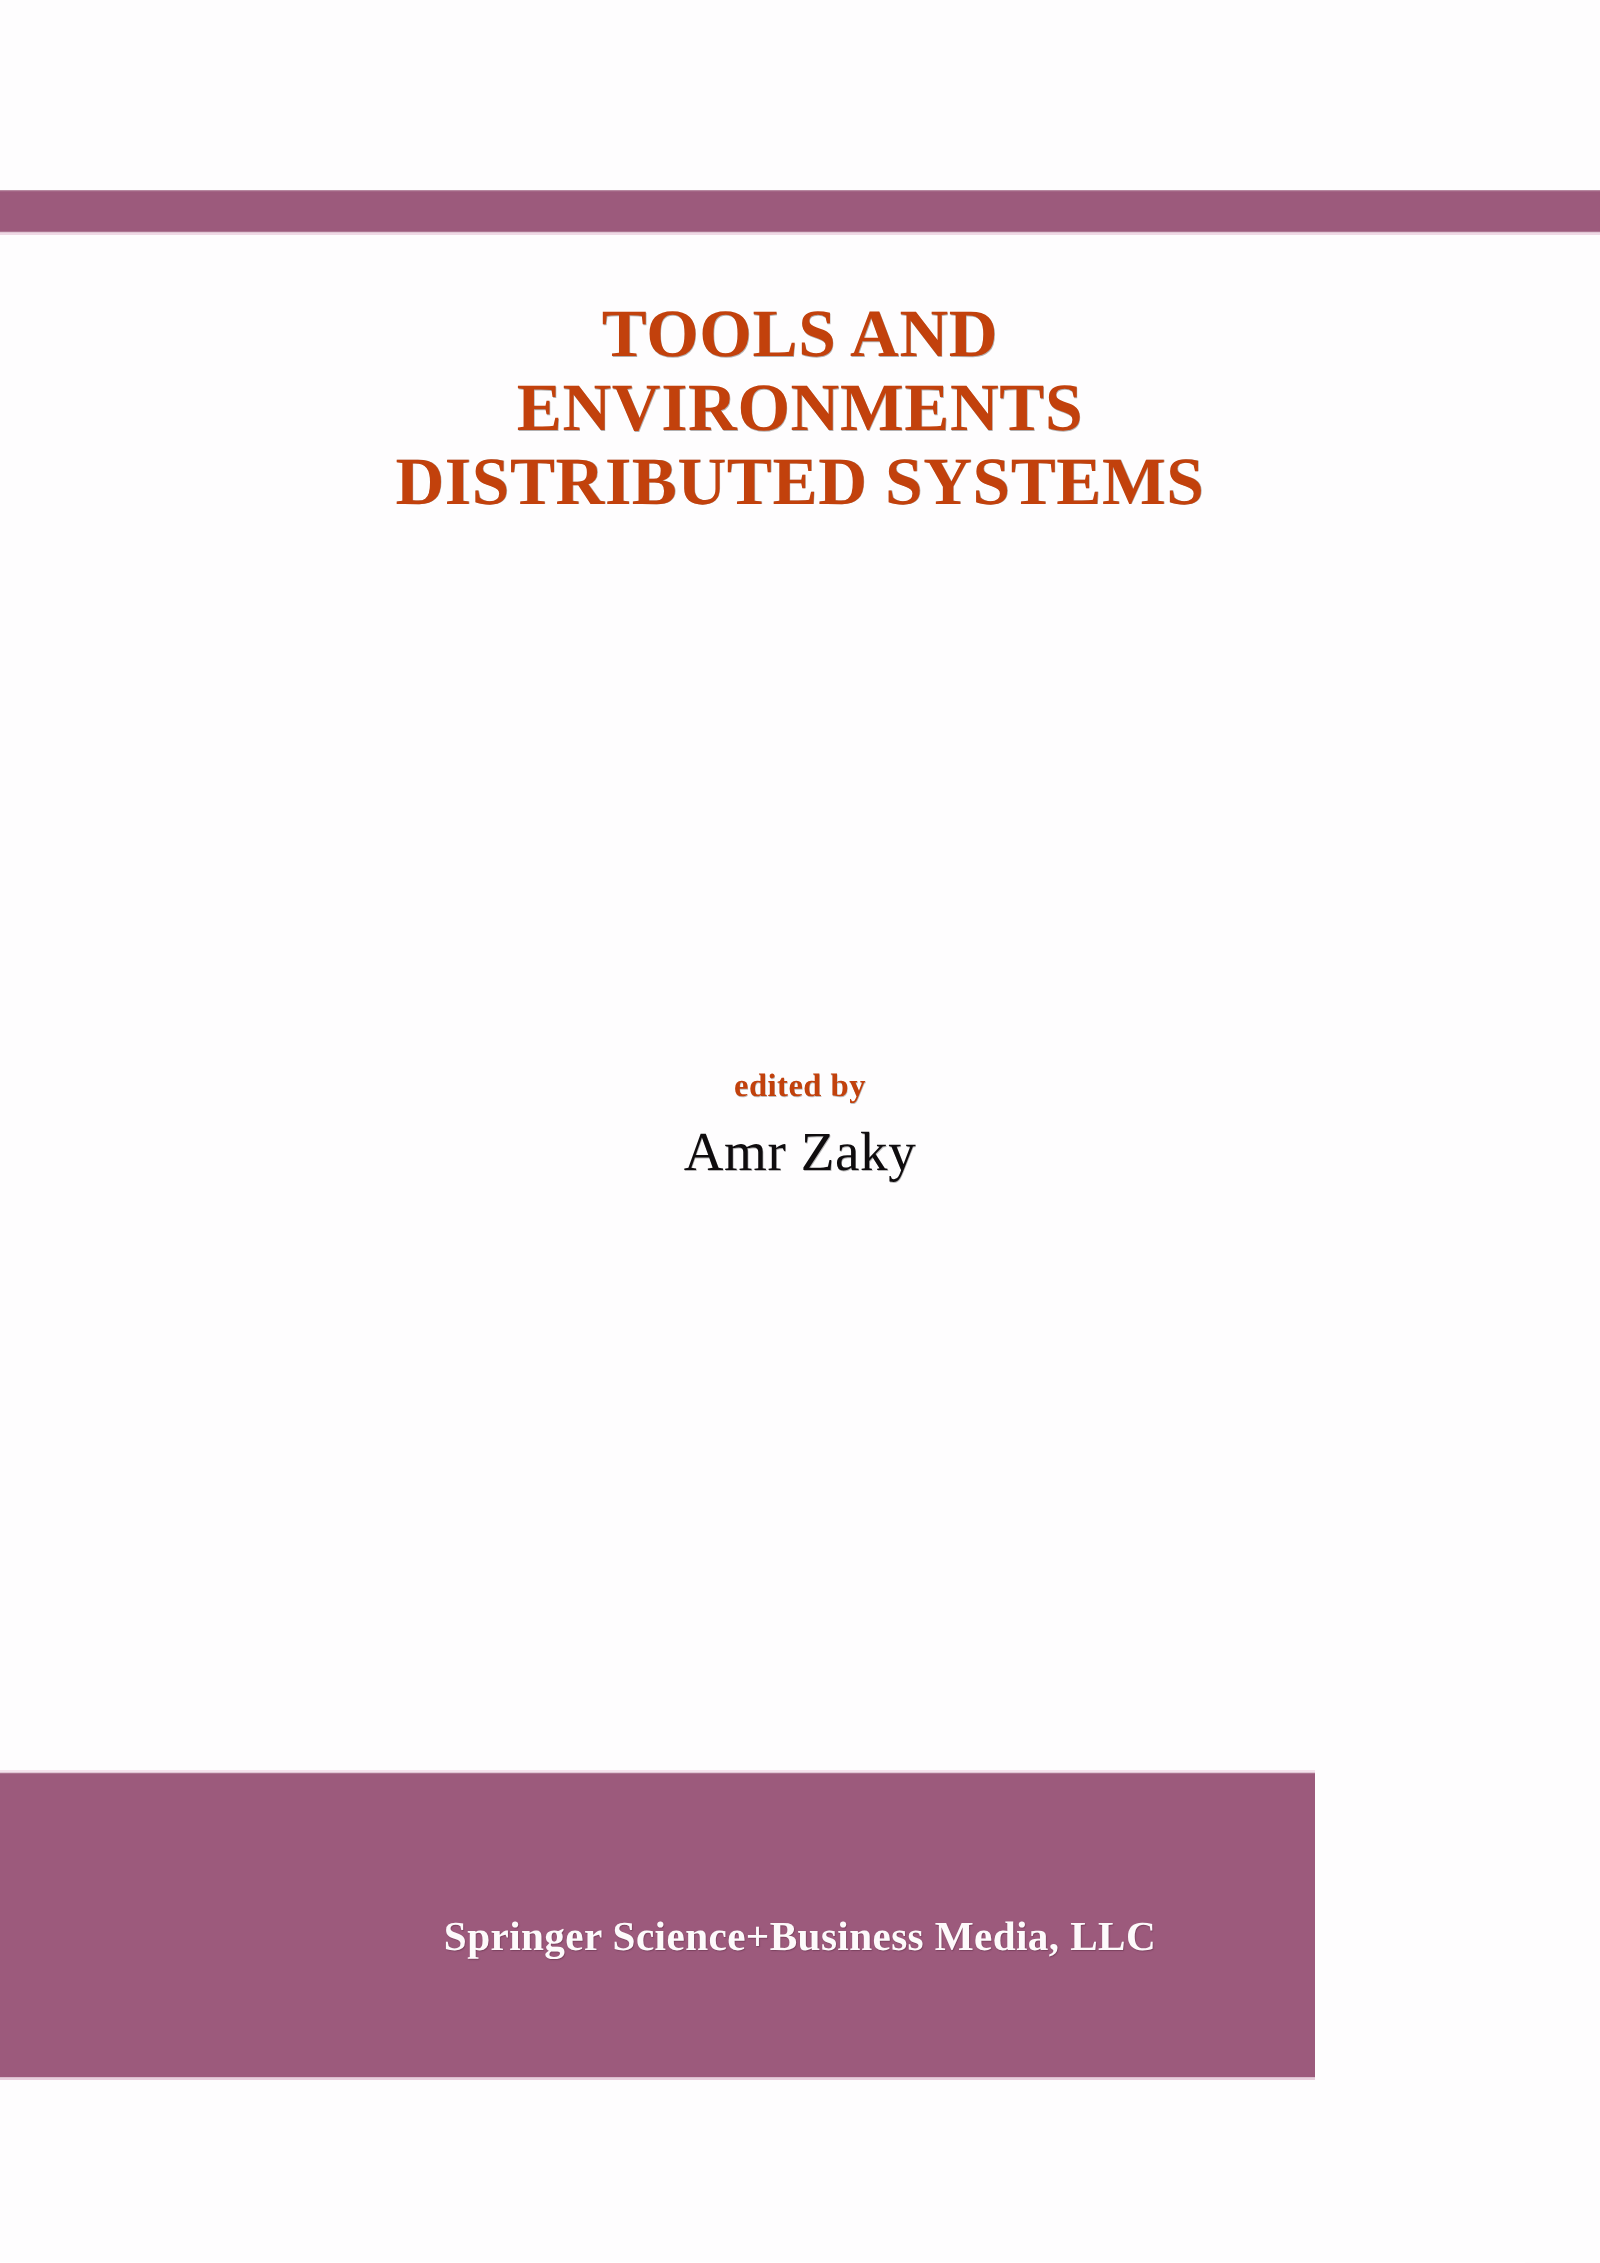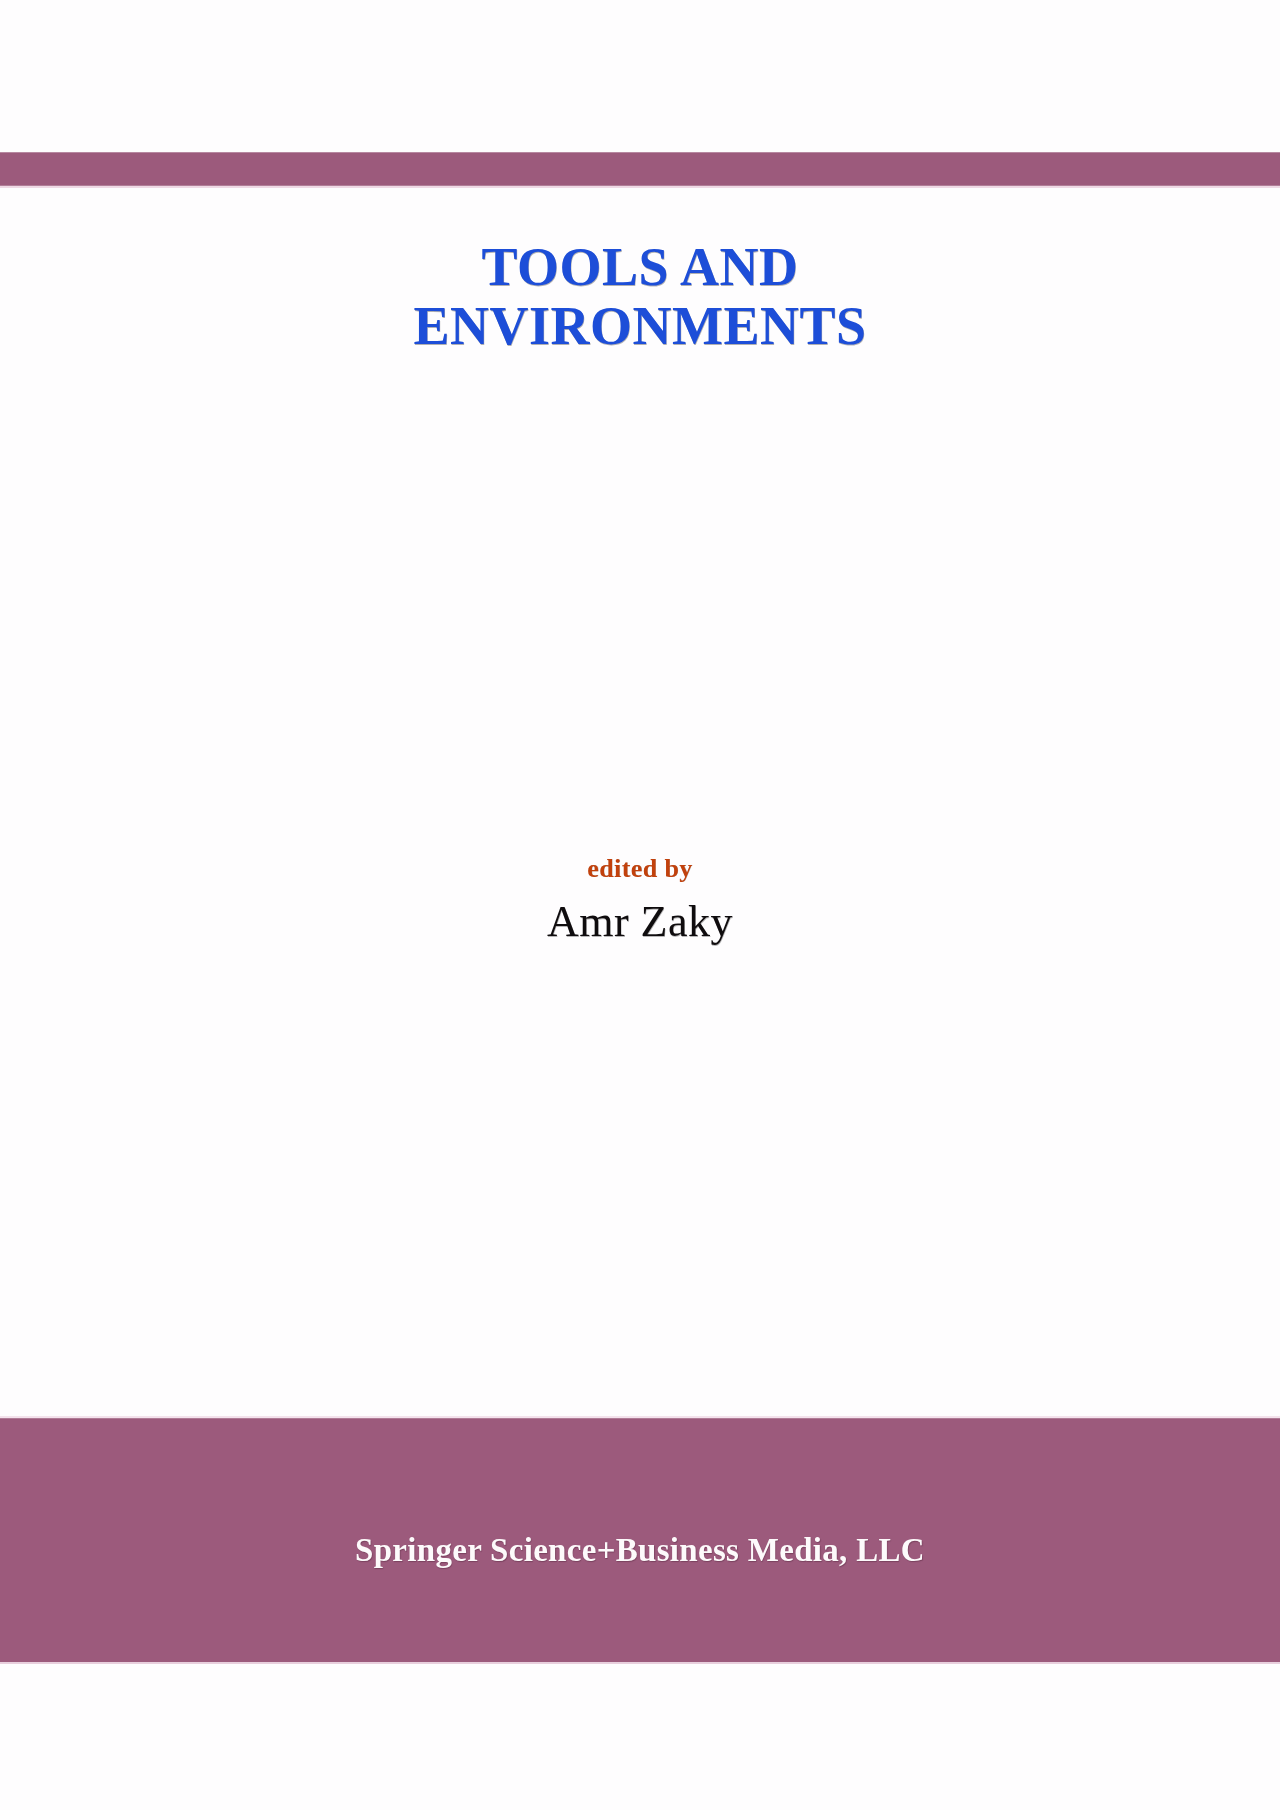--- a/index.html
+++ b/index.html
@@ -51,21 +51,21 @@
   
   .title-block {
     position: absolute;
     left: 0;
     top: 238px;
     width: 1280px;
     text-align: center;
   }
   .title-line {
     display: block;
-    color: #1d4ed8;
+    color: #c2410c;
     font-weight: bold;
     font-size: 54px;
     line-height: 59px;
     letter-spacing: 0.5px;
     white-space: nowrap;
     text-shadow: 0.5px 0.5px 0 rgba(0,0,0,0.30);
   }
   .title-line.l1 { font-size: 54px; }
   .title-line.l2 { font-size: 54px; }
   .title-line.l3 { font-size: 54px; }
@@ -97,21 +97,21 @@
     letter-spacing: 0.5px;
     text-shadow: 0.5px 0.5px 0 rgba(0,0,0,0.28);
   }
   .editor-name.first { margin-top: 10px; }
 
   
   .bottom-panel {
     position: absolute;
     left: 0;
     top: 1418px;
-    width: 1280px;
+    width: 1052px;
     height: 244px;
     background: #9c5a7c;
     box-shadow: inset 0 1px 0 rgba(255,255,255,0.20);
   }
   .bottom-panel::before {
     content: "";
     position: absolute;
     left: 0;
     right: 0;
     top: -2px;
@@ -145,20 +145,21 @@
 <body>
 
 <div class="page">
   <div class="cover">
 
     <div class="top-band"></div>
 
     <div class="title-block">
       <span class="title-line l1">TOOLS AND</span>
       <span class="title-line l2">ENVIRONMENTS</span>
+      <span class="title-line l4">DISTRIBUTED SYSTEMS</span>
     </div>
 
     <div class="editors-block">
       <span class="edited-by">edited by</span>
       <span class="editor-name first">Amr Zaky</span>
     </div>
 
     <div class="bottom-panel">
       <div class="publisher">Springer Science+Business Media, LLC</div>
     </div>

